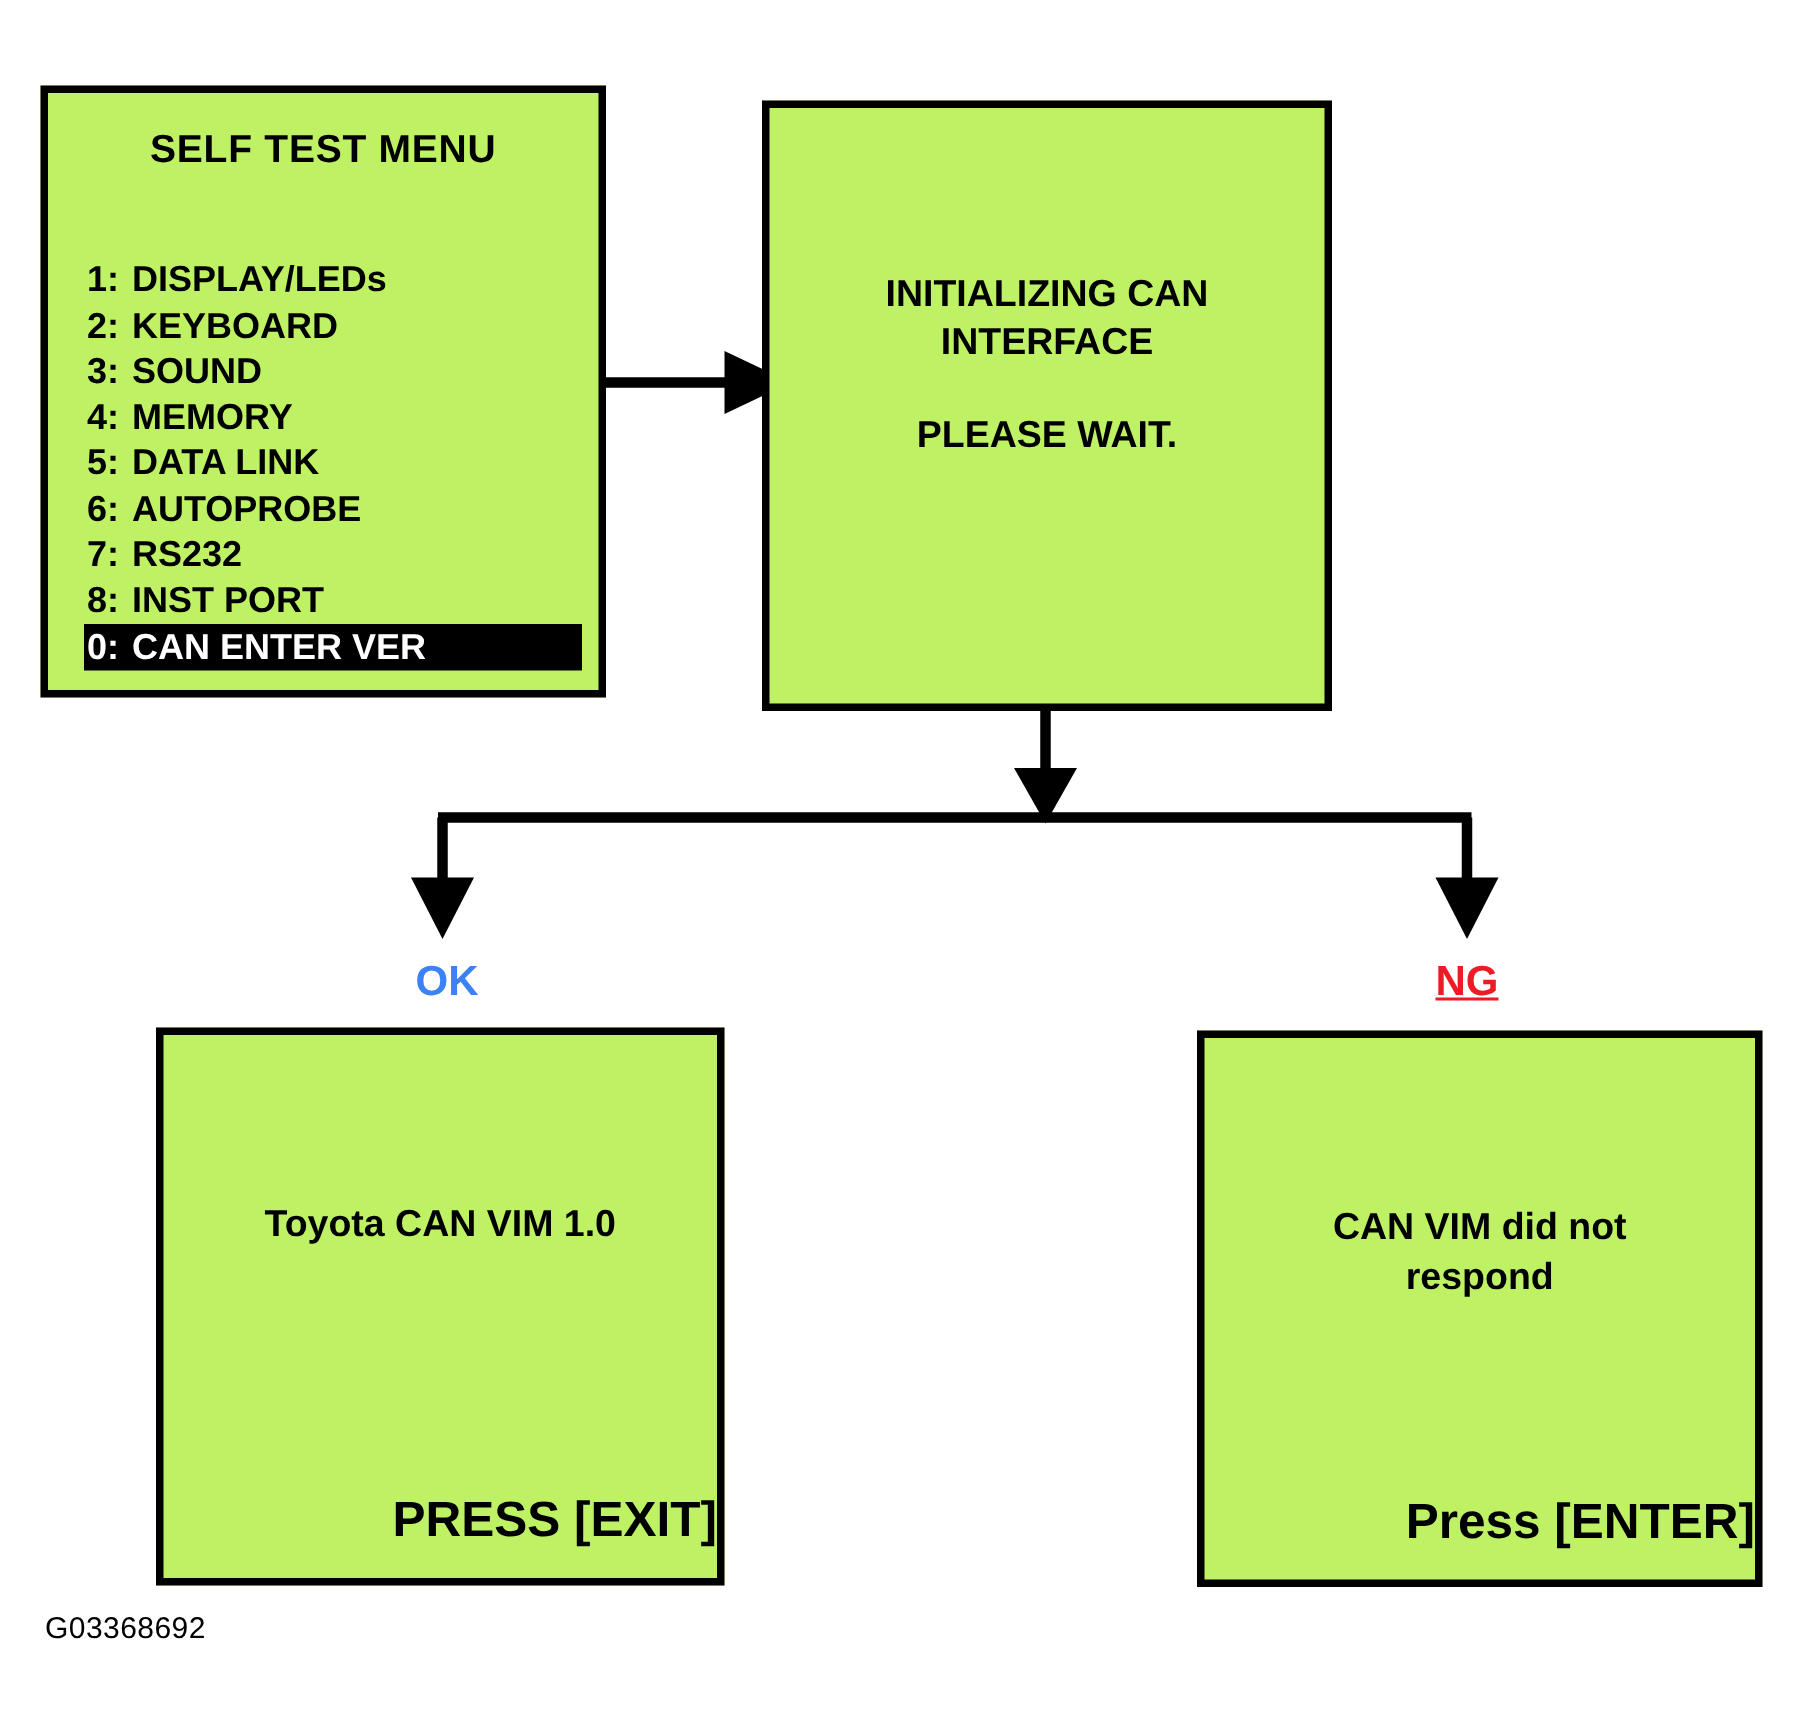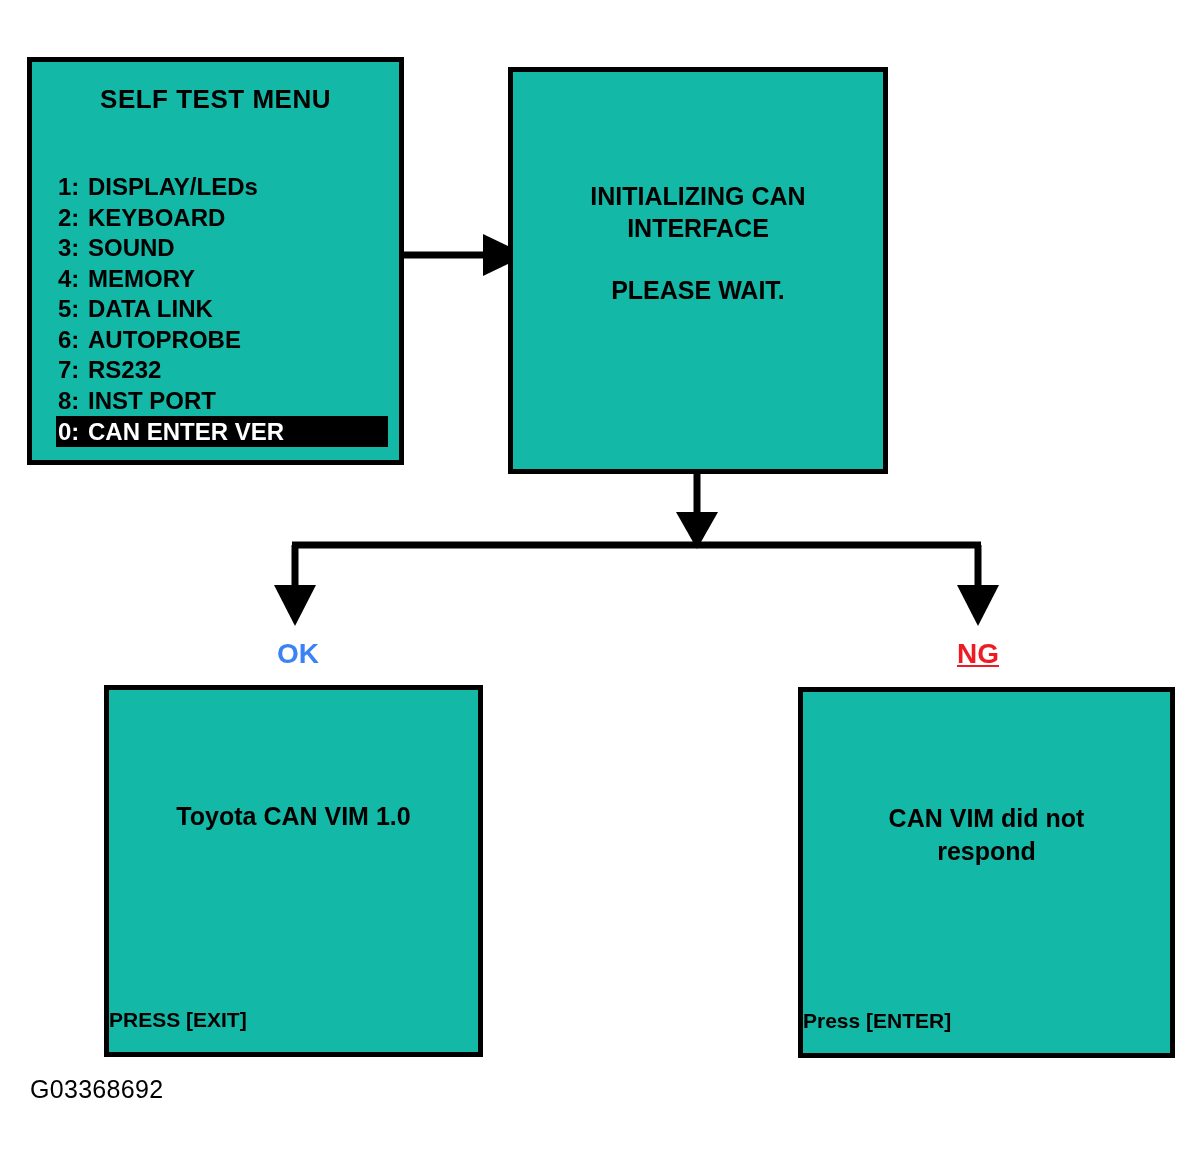--- a/index.html
+++ b/index.html
@@ -16,21 +16,21 @@
     height: 1150px;
     background: #ffffff;
     overflow: hidden;
   }
 
   
   .screen-box {
     position: absolute;
     box-sizing: border-box;
     border: 5px solid #000000;
-    background: #14b8a6;
+    background: #bef264;
   }
 
   
   #menu-box {
     left: 27px;
     top: 57px;
     width: 377px;
     height: 408px;
   }
   .menu-title {
@@ -120,22 +120,22 @@
     font-size: 25px;
     font-weight: bold;
     line-height: 33px;
     color: #000000;
   }
   .result-footer {
     position: absolute;
     left: 0;
     bottom: 20px;
     width: 100%;
-    text-align: left;
-    font-size: 21px;
+    text-align: right;
+    font-size: 33px;
     font-weight: bold;
     color: #000000;
   }
 
   
   #connectors {
     position: absolute;
     left: 0;
     top: 0;
     width: 1200px;
@@ -159,21 +159,21 @@
     left: 918px;
     top: 638px;
     text-decoration: underline;
   }
 
   
   #figure-caption {
     position: absolute;
     left: 30px;
     top: 1075px;
-    font-size: 25px;
+    font-size: 20px;
     font-weight: normal;
     color: #000000;
     letter-spacing: 0.3px;
   }
 </style>
 </head>
 <body>
 
 <div id="canvas">
 

